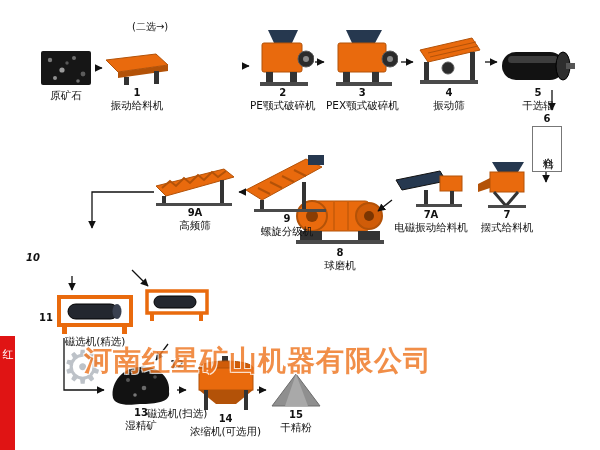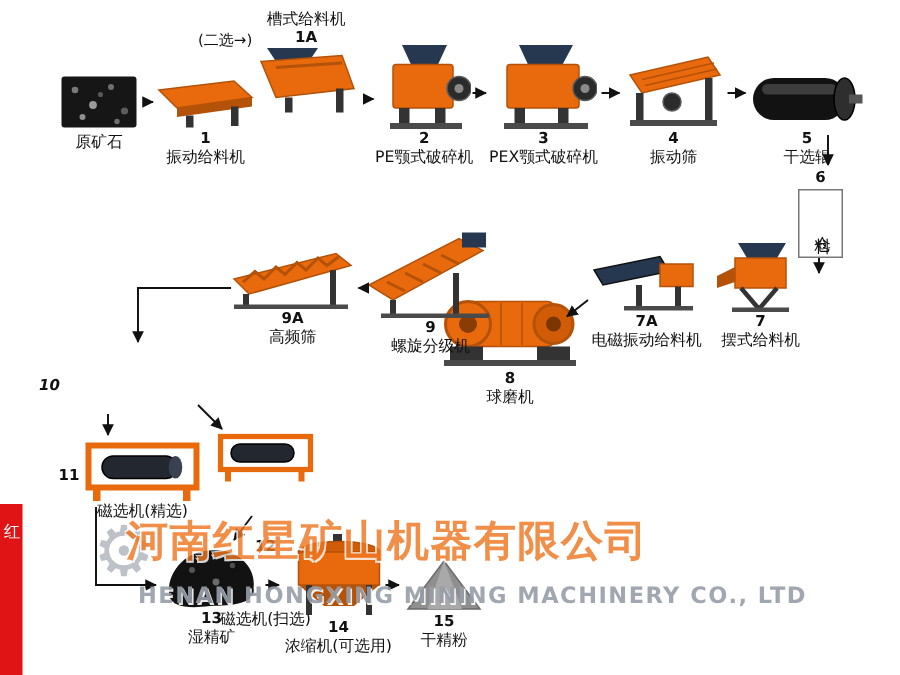--- a/index.html
+++ b/index.html
@@ -50,31 +50,20 @@
       <polygon points="14,20 64,13 64,19 14,26" fill="#b35208"></polygon>
       <rect x="20" y="25" width="5" height="8" fill="#333"></rect>
         <rect x="50" y="19" width="5" height="13" fill="#333"></rect>
     </svg>
     <div class="num">1</div>
     <div class="lbl">振动给料机</div>
   </div>
 
   <div class="flow-note">(二选→)</div>
 
-  <div class="node" style="left:170px;top:6px;">
-    <div class="lbl">槽式给料机</div>
-    <div class="num">1A</div>
-    <svg class="machine" width="68" height="46">
-      <polygon points="8,1 42,1 36,10 14,10" fill="#26384f"></polygon>
-      <polygon points="4,10 58,6 66,28 14,34" fill="#e96a0d" stroke="#b35208"></polygon>
-      <line x1="14" y1="14" x2="58" y2="11" stroke="#b35208" stroke-width="2"></line>
-      <rect x="20" y="34" width="5" height="10" fill="#333"></rect>
-        <rect x="54" y="28" width="5" height="16" fill="#333"></rect>
-    </svg>
-  </div>
 
   <div class="node" style="left:250px;top:30px;">
     <svg class="machine" width="62" height="56">
       <polygon points="16,0 46,0 40,13 22,13" fill="#26384f"></polygon>
       <rect x="10" y="13" width="40" height="29" rx="2" fill="#e96a0d" stroke="#b35208"></rect>
       <circle cx="54" cy="29" r="8" fill="#2b2b2b" stroke="#5a5a5a"></circle>
         <circle cx="54" cy="29" r="3" fill="#8a8a8a"></circle>
       <rect x="14" y="42" width="7" height="11" fill="#333"></rect>
         <rect x="38" y="42" width="7" height="11" fill="#333"></rect>
       <rect x="8" y="52" width="48" height="4" fill="#4a4a4a"></rect>
@@ -279,18 +268,17 @@
       <line x1="132" y1="270" x2="148" y2="286"></line>
       <polyline points="64,338 64,390 104,390"></polyline>
       <line x1="168" y1="344" x2="156" y2="360"></line>
       <line x1="177" y1="390" x2="186" y2="390"></line>
       <line x1="257" y1="390" x2="266" y2="390"></line>
     </g>
   </svg>
 
   <div class="gear">⚙</div>
   <div class="wm-cn">河南红星矿山机器有限公司</div>
-  <div class="wm-en">HENAN HONGXING MINING MACHINERY CO., LTD</div>
   <div class="stamp">
     <span>红</span>
   </div>
 
 </div>
 
 </body></html>

